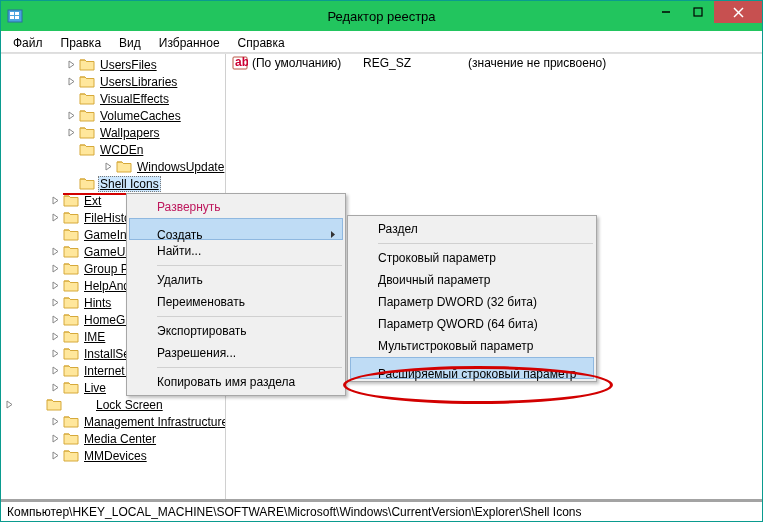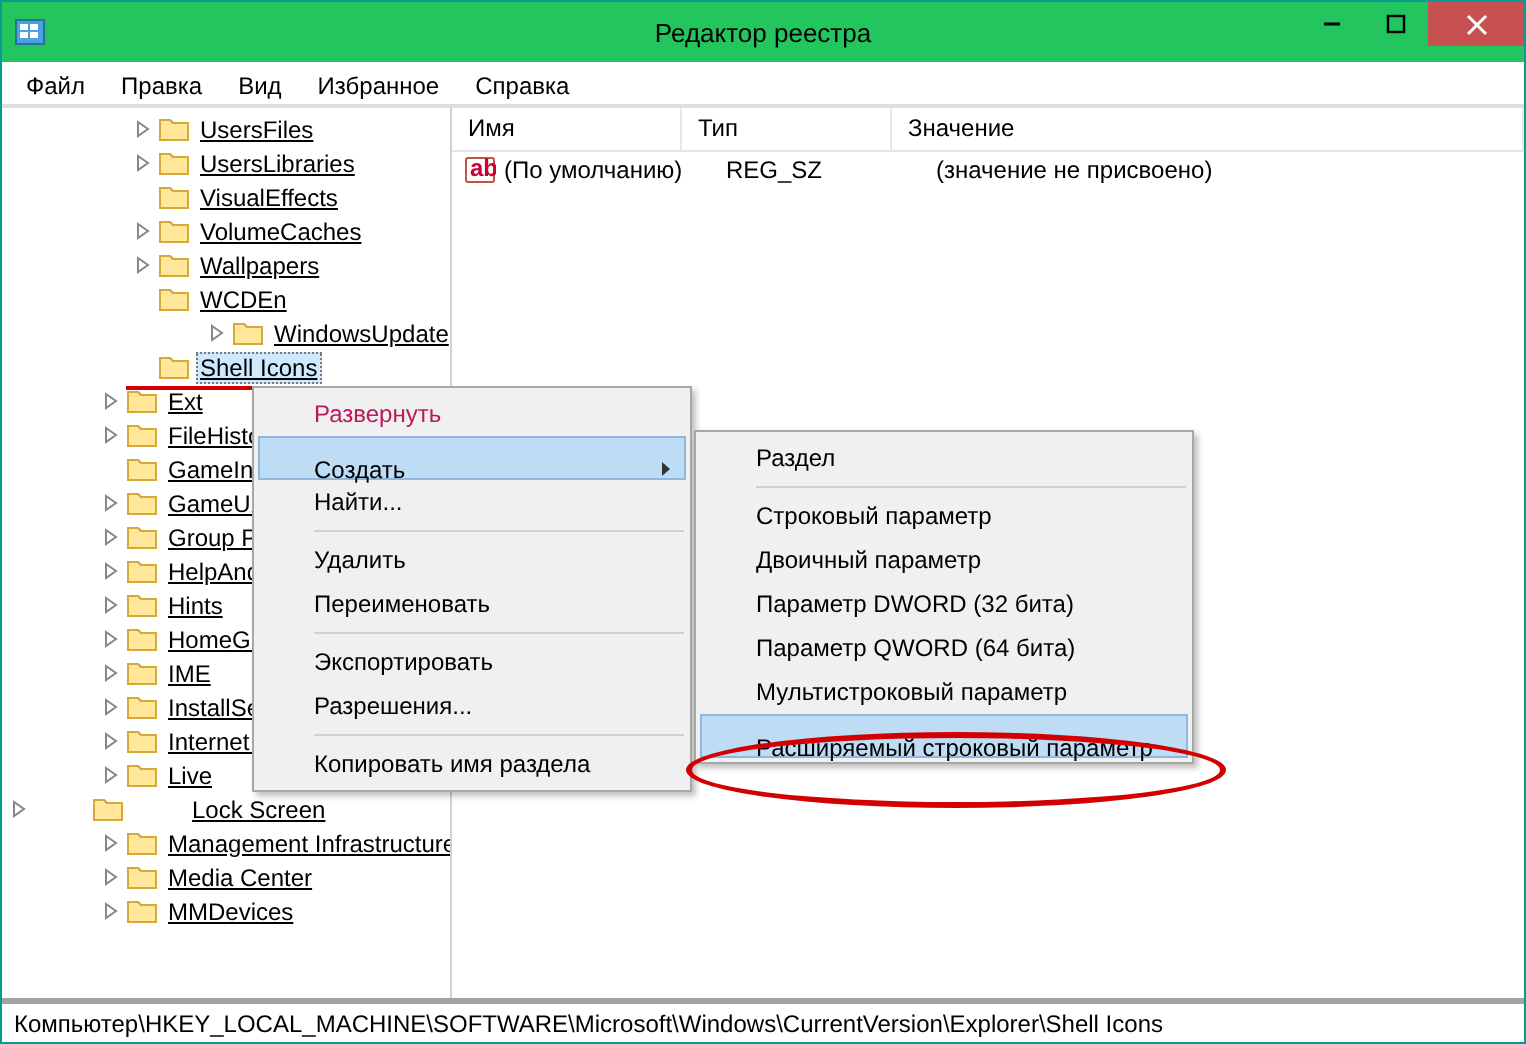--- a/index.html
+++ b/index.html
@@ -423,25 +423,20 @@
                 <path d="M1 2 h5 l1.5 1.5 H15" fill="none" stroke="#d6a93a"></path>
               </svg>
             </span>
             <span class="label">MMDevices</span>
           </div>
         </div>
       <div class="red-underline" style="left:62px; top:139px; width:66px;"></div>
     </div>
 
     <div class="listview">
-      <div class="lv-header">
-        <div class="c1">Имя</div>
-        <div class="c2">Тип</div>
-        <div class="c3">Значение</div>
-      </div>
       <div class="lv-body">
         <div class="lv-row">
           <span class="ico">
             <svg viewBox="0 0 16 16">
                 <rect x="1" y="2" width="14" height="12" fill="#fff" stroke="#b54" rx="1"></rect>
                 <text x="3" y="11" font-size="8" fill="#c03" font-weight="bold">ab</text>
               </svg>
           </span>
           <span class="c1">(По умолчанию)</span>
           <span class="c2">REG_SZ</span>

